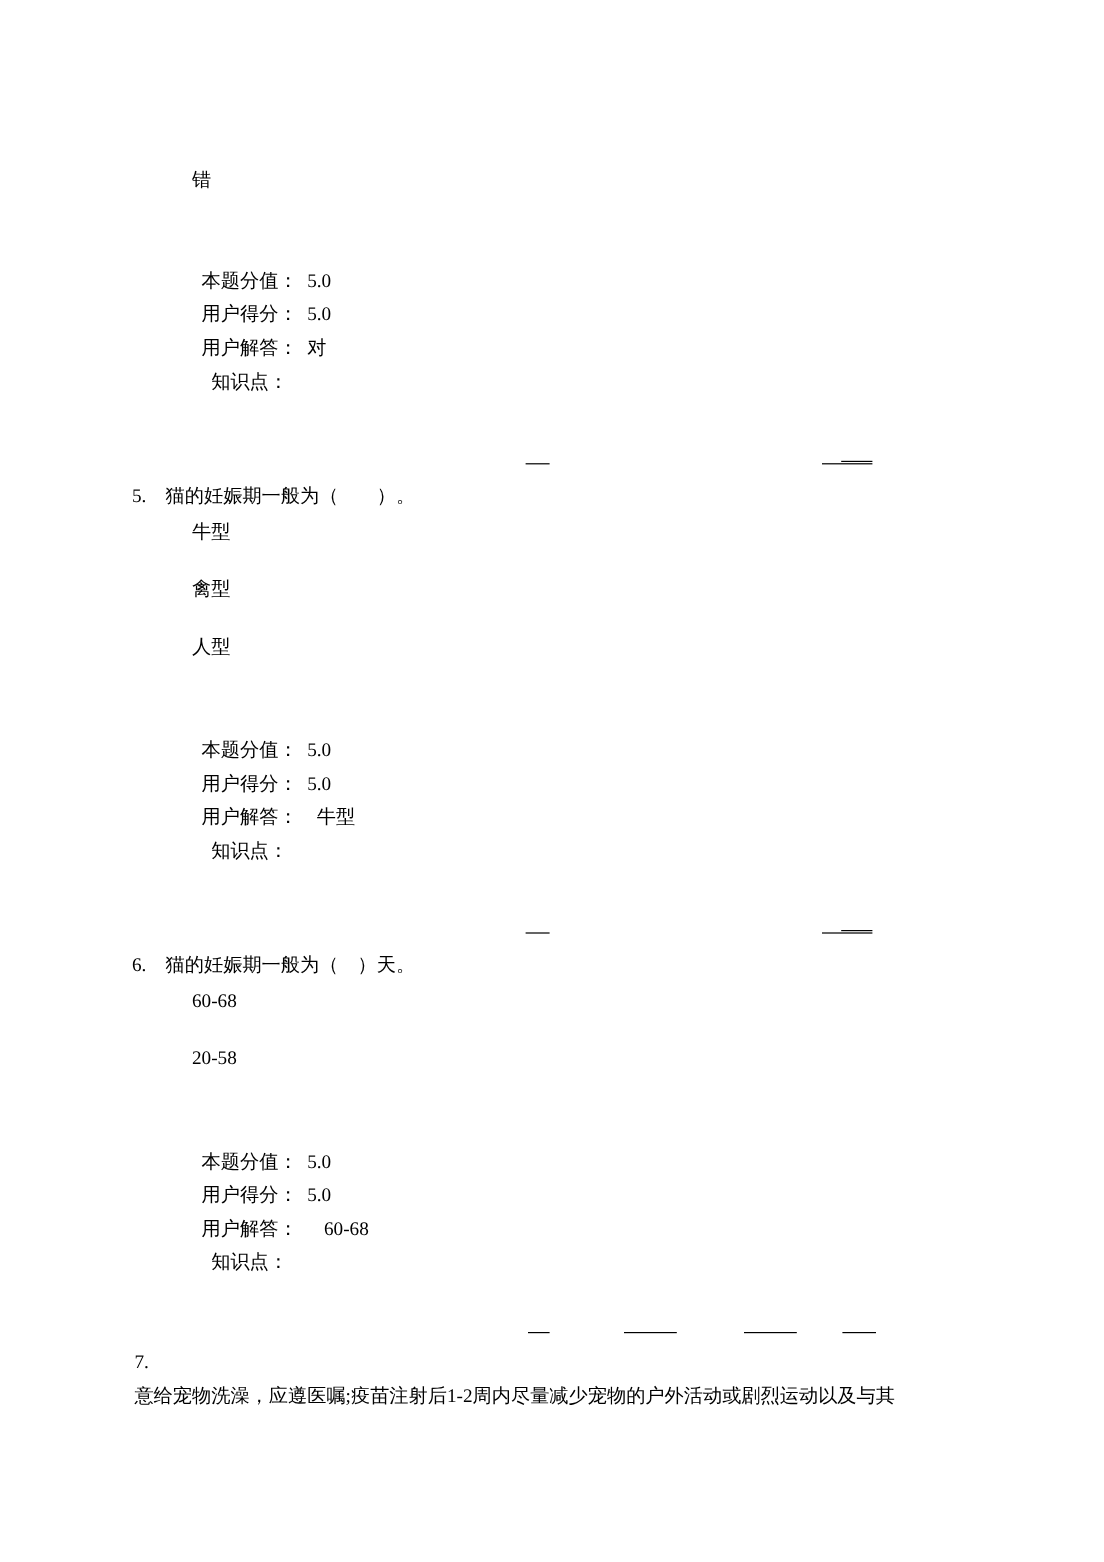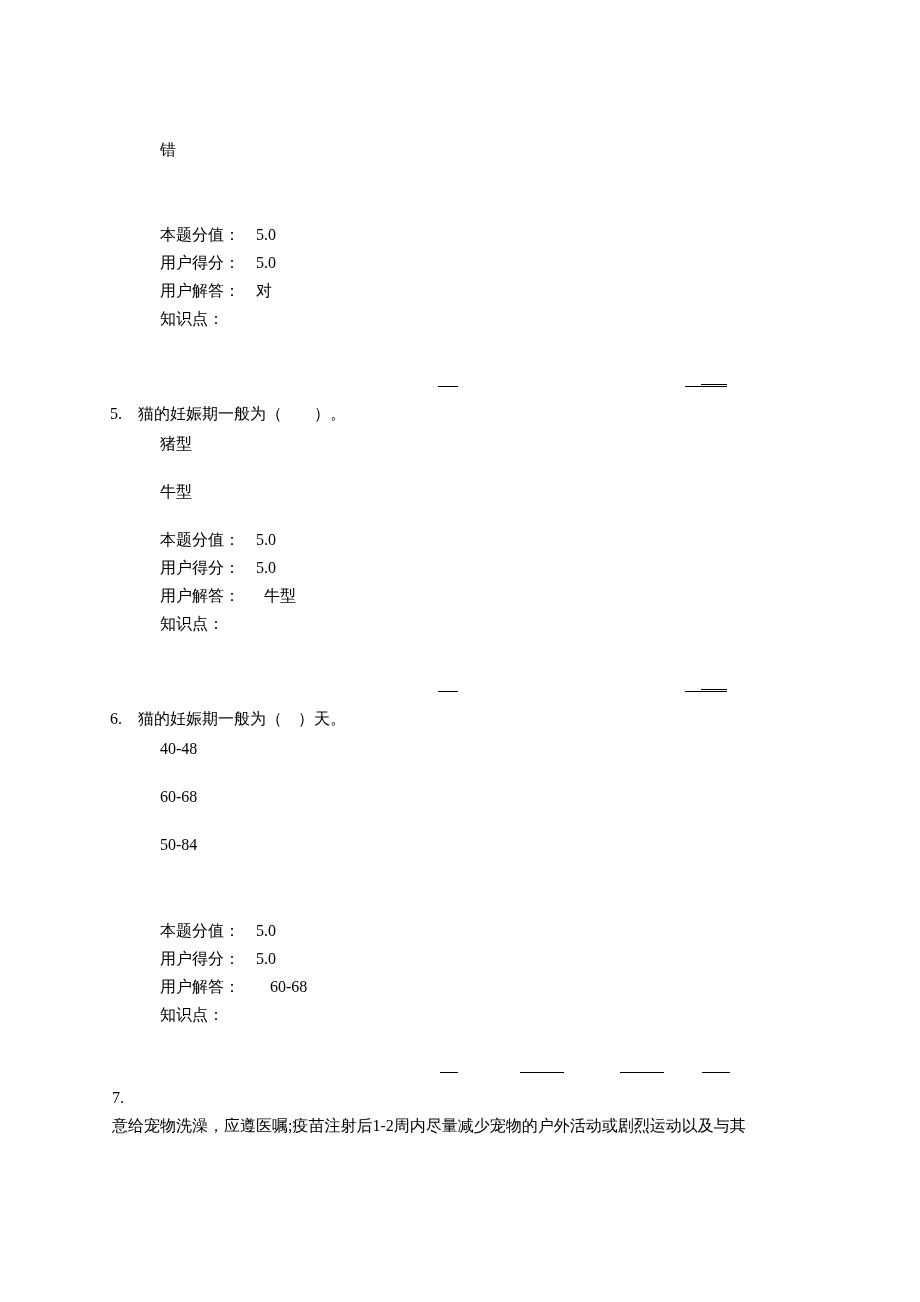--- a/index.html
+++ b/index.html
@@ -19,20 +19,21 @@
     .page-content {
       padding: 140px 110px 0 110px;
     }
     .answer-text {
       padding-left: 50px;
       margin-bottom: 60px;
     }
     .score-block {
       padding-left: 50px;
       margin-bottom: 45px;
+      text-align: center;
     }
     .score-row {
       display: flex;
       line-height: 28px;
     }
     .score-label {
       width: 96px;
     }
     .score-value {
       padding-left: 0;
@@ -166,22 +167,23 @@
   <div class="underline-row">
     <div class="underline-left"></div>
     <div class="underline-right">
         <div class="underline-right-inner"></div>
       </div>
   </div>
   <div class="question-row">
     <span class="q-num">5.</span>
     <span class="q-text">猫的妊娠期一般为（　　）。</span>
   </div>
-  <div class="option-first">猪型</div>
   <div class="option">牛型</div>
+  <div class="option">禽型</div>
+  <div class="option option-last">人型</div>
 
   <div class="score-block">
     <div class="score-row">
       <span class="score-label">本题分值：</span>
       <span class="score-value">5.0</span>
     </div>
     <div class="score-row">
       <span class="score-label">用户得分：</span>
       <span class="score-value">5.0</span>
     </div>
@@ -197,23 +199,22 @@
   <div class="underline-row">
     <div class="underline-left"></div>
     <div class="underline-right">
         <div class="underline-right-inner"></div>
       </div>
   </div>
   <div class="question-row">
     <span class="q-num">6.</span>
     <span class="q-text">猫的妊娠期一般为（　）天。</span>
   </div>
-  <div class="option-first">40-48</div>
   <div class="option">60-68</div>
-  <div class="option option-last">50-84</div>
+  <div class="option option-last">20-58</div>
 
   <div class="score-block">
     <div class="score-row">
       <span class="score-label">本题分值：</span>
       <span class="score-value">5.0</span>
     </div>
     <div class="score-row">
       <span class="score-label">用户得分：</span>
       <span class="score-value">5.0</span>
     </div>

